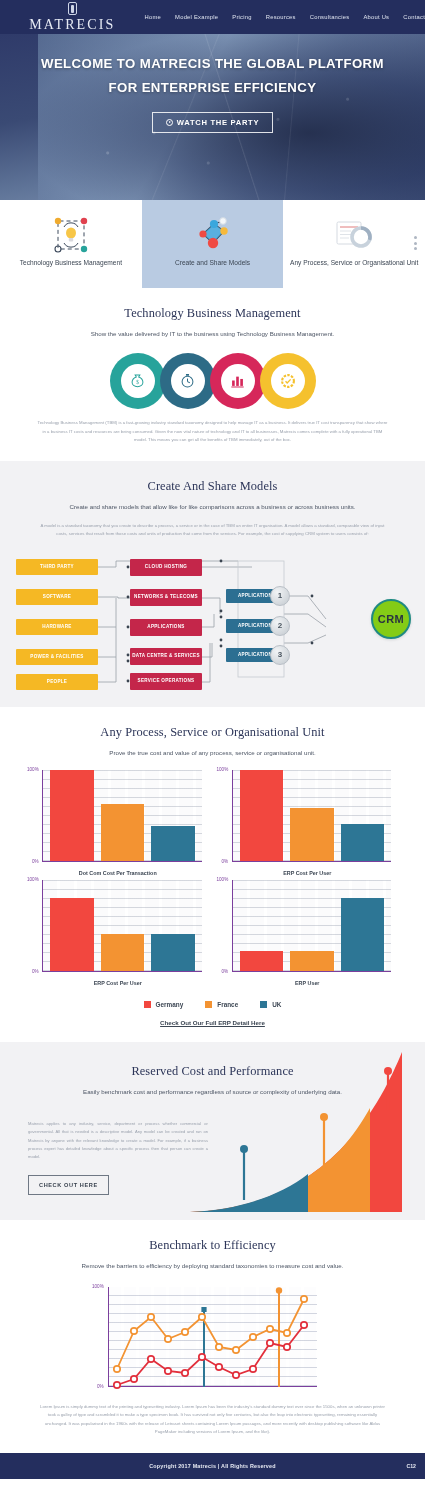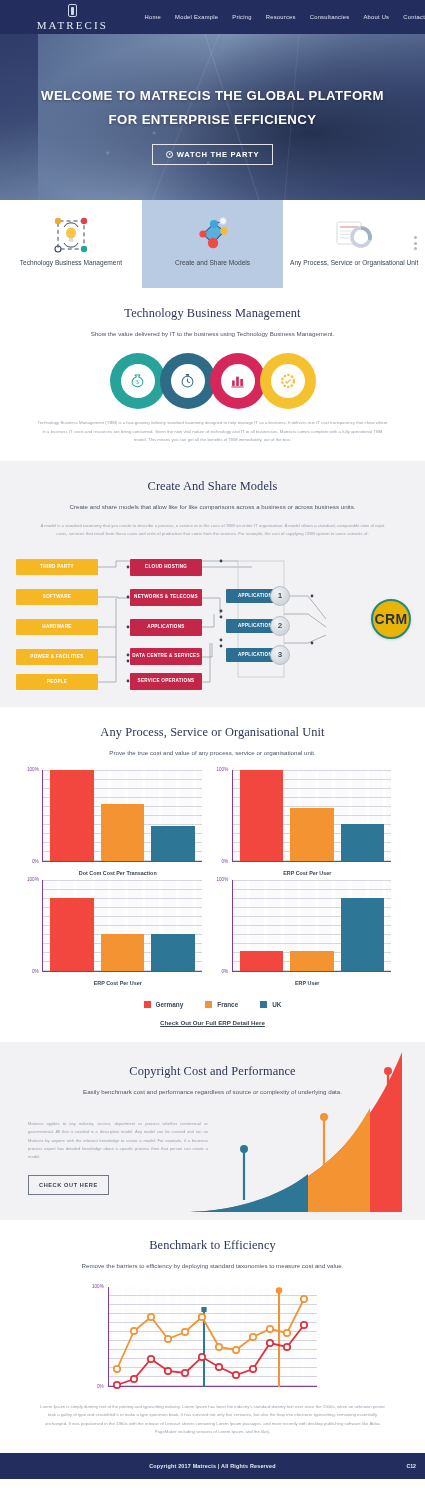--- a/index.html
+++ b/index.html
@@ -46,30 +46,30 @@
   .brand { width:150px; display:flex; flex-direction:column; align-items:center; }
   .brand-mark {
     width:9px; height:13px; border:1.3px solid #cfd6e8; border-radius:2px;
     position:relative; margin-bottom:2px;
   }
   .brand-mark::after{
     content:""; position:absolute; left:2.6px; top:2px; width:3px; height:8px;
     background:#cfd6e8; border-radius:1px;
   }
   .brand-name {
-    color:#e6eaf4; font-size:11px; letter-spacing:2.1px;
+    color:#e6eaf4; font-size:14px; letter-spacing:2.1px;
     font-family:"Liberation Serif", serif;
   }
   .nav-links { display:flex; gap:14px; align-items:center; }
   .nav-links a {
     color:#dfe4f0; font-size:5.8px; text-decoration:none; letter-spacing:.25px;
     white-space:nowrap;
   }
   .hero-inner {
-    position:relative; z-index:5; padding-top:84px; text-align:center;
+    position:relative; z-index:5; padding-top:52px; text-align:center;
   }
   .hero-title {
     color:#fff; font-size:13.2px; font-weight:bold; letter-spacing:.4px;
     line-height:1.85; padding:0 34px;
     text-shadow:0 1px 3px rgba(0,0,0,.35);
   }
   .watch-btn {
     display:inline-flex; align-items:center; gap:4px; margin-top:11px;
     border:1px solid rgba(255,255,255,.85); background:transparent;
     color:#fff; font-size:7.6px; font-weight:bold; letter-spacing:.7px;
@@ -136,23 +136,23 @@
   .fbox.red    { background:#c4264a; width:72px; height:17px; left:122px; }
   .fbox.blue   { background:#2c6f92; width:58px; height:14px; left:218px; }
   .numcirc {
     position:absolute; width:20px; height:20px; border-radius:50%;
     background:radial-gradient(circle at 35% 30%, #f2f4f6, #c3c9cf);
     border:1px solid #b9bfc6; display:flex; align-items:center; justify-content:center;
     font-size:8px; font-weight:bold; color:#4a5560;
   }
   .crm {
     position:absolute; right:6px; top:48px; width:40px; height:40px; border-radius:50%;
-    background:#eab308; border:2.6px solid #1f8a82;
+    background:#84cc16; border:2.6px solid #1f8a82;
     display:flex; align-items:center; justify-content:center;
-    font-size:14px; font-weight:bold; color:#2a3340; letter-spacing:.4px;
+    font-size:11px; font-weight:bold; color:#2a3340; letter-spacing:.4px;
     box-shadow:0 1px 3px rgba(0,0,0,.12);
   }
   .flow svg { position:absolute; inset:0; }
 
   
   .charts { display:grid; grid-template-columns:1fr 1fr; gap:4px 6px; margin:12px 26px 0; }
   .chart-card { }
   .plot {
     position:relative; height:92px; margin-left:16px; margin-right:8px;
     border-left:1.4px solid #7b3f9d; border-bottom:1.4px solid #7b3f9d;
@@ -482,21 +482,21 @@
         <i class="swatch" style="background:#2d7695"></i>
         <span>UK</span>
       </span>
     </div>
 
     <a class="cta-link" href="#">Check Out Our Full ERP Detail Here</a>
   </div>
 
   <div class="benchmark">
     <div style="padding-top:22px">
-      <div class="sec-title">Copyright Cost and Performance</div>
+      <div class="sec-title">Reserved Cost and Performance</div>
       <div class="sec-sub">Easily benchmark cost and performance regardless of source or complexity of underlying data.</div>
     </div>
 
     <svg class="bench-art" viewBox="0 0 245 170">
       <path d="M10 162 C70 160 120 140 160 100 C195 64 212 26 222 2 L222 162 Z" fill="#f2473f"></path>
       <path d="M10 162 C70 160 120 140 160 100 C173 86 182 72 190 58 L190 162 Z" fill="#f39332"></path>
       <path d="M10 162 C58 160 100 146 128 124 L128 162 Z" fill="#2d7695"></path>
       <line x1="64" y1="150" x2="64" y2="100" stroke="#2d7695" stroke-width="2.2"></line>
       <circle cx="64" cy="99" r="4" fill="#2d7695"></circle>
       <line x1="144" y1="118" x2="144" y2="68" stroke="#f39332" stroke-width="2.2"></line>

